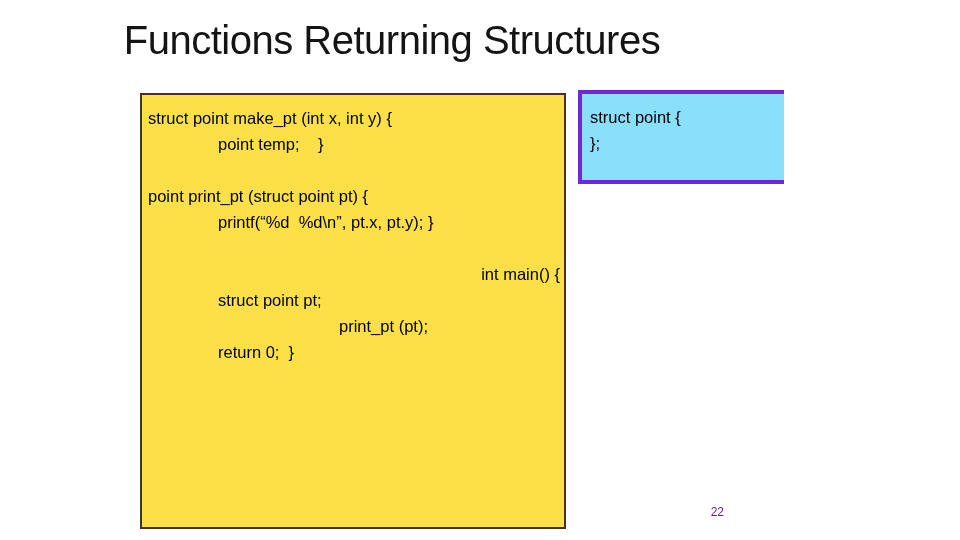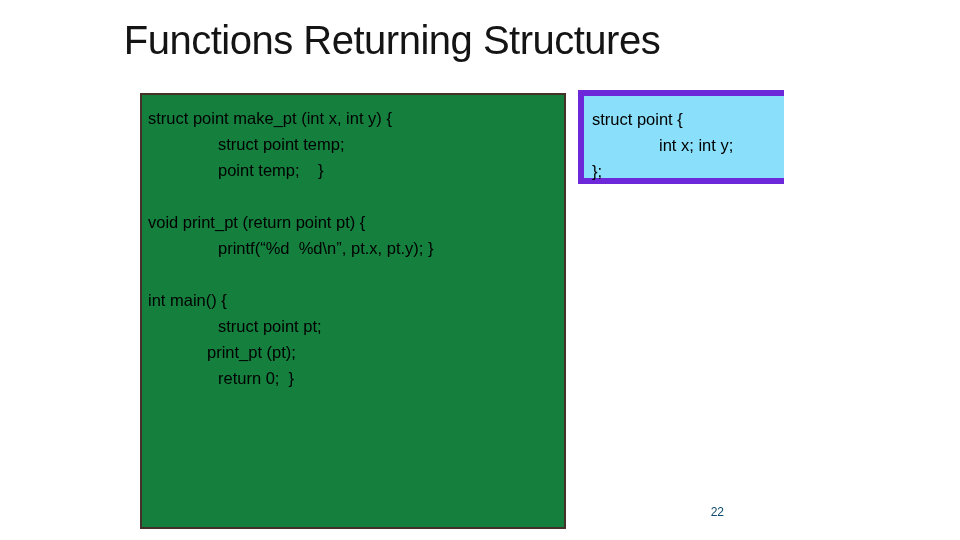--- a/index.html
+++ b/index.html
@@ -31,69 +31,67 @@
   .code-box {
     position: absolute;
     box-sizing: border-box;
     color: #000000;
   }
   .code-box.left {
     left: 140px;
     top: 93px;
     width: 426px;
     height: 436px;
-    background: #15803d;
+    background: #fde047;
     border: 2px solid #46302a;
     padding: 10px 4px 0 6px;
   }
   .code-box.right {
     left: 578px;
     top: 90px;
     width: 251px;
     height: 94px;
     background: #8ae0fb;
-    border: 6px solid #6d28d9;
+    border: 4px solid #6d28d9;
     padding: 10px 4px 0 8px;
   }
   .code-line {
     font-family: "Liberation Sans", sans-serif;
     font-size: 16.5px;
     line-height: 26px;
     white-space: pre;
     color: #000000;
   }
   .page-number {
     position: absolute;
     right: 60px;
     top: 505px;
     font-size: 12px;
-    color: #0c4a6e;
+    color: #701a75;
     font-family: "Liberation Sans", sans-serif;
   }
 </style>
 </head>
 <body>
 
 <div class="slide">
   <h1 class="title">Functions Returning Structures</h1>
 
   <div class="code-box left">
       <div class="code-line" style="padding-left: 0px;">struct point make_pt (int x, int y) {</div>
-      <div class="code-line" style="padding-left: 70px;">struct point temp;</div>
       <div class="code-line" style="padding-left: 70px;">point temp;    }</div>
       <div class="code-line" style="padding-left: 0px;">&nbsp;</div>
-      <div class="code-line" style="padding-left: 0px;">void print_pt (return point pt) {</div>
+      <div class="code-line" style="padding-left: 0px;">point print_pt (struct point pt) {</div>
       <div class="code-line" style="padding-left: 70px;">printf(“%d  %d\n”, pt.x, pt.y); }</div>
       <div class="code-line" style="padding-left: 0px;">&nbsp;</div>
-      <div class="code-line" style="padding-left: 0px;">int main() {</div>
+      <div class="code-line" style="padding-left: 0px; text-align: right;">int main() {</div>
       <div class="code-line" style="padding-left: 70px;">struct point pt;</div>
-      <div class="code-line" style="padding-left: 59px;">print_pt (pt);</div>
+      <div class="code-line" style="padding-left: 59px; text-align: center;">print_pt (pt);</div>
       <div class="code-line" style="padding-left: 70px;">return 0;  }</div>
     </div>
 
   <div class="code-box right">
       <div class="code-line" style="padding-left: 0px;">struct point {</div>
-      <div class="code-line" style="padding-left: 67px;">int x; int y;</div>
       <div class="code-line" style="padding-left: 0px;">};</div>
     </div>
 
   <div class="page-number">22</div>
 </div>
 
 </body></html>

